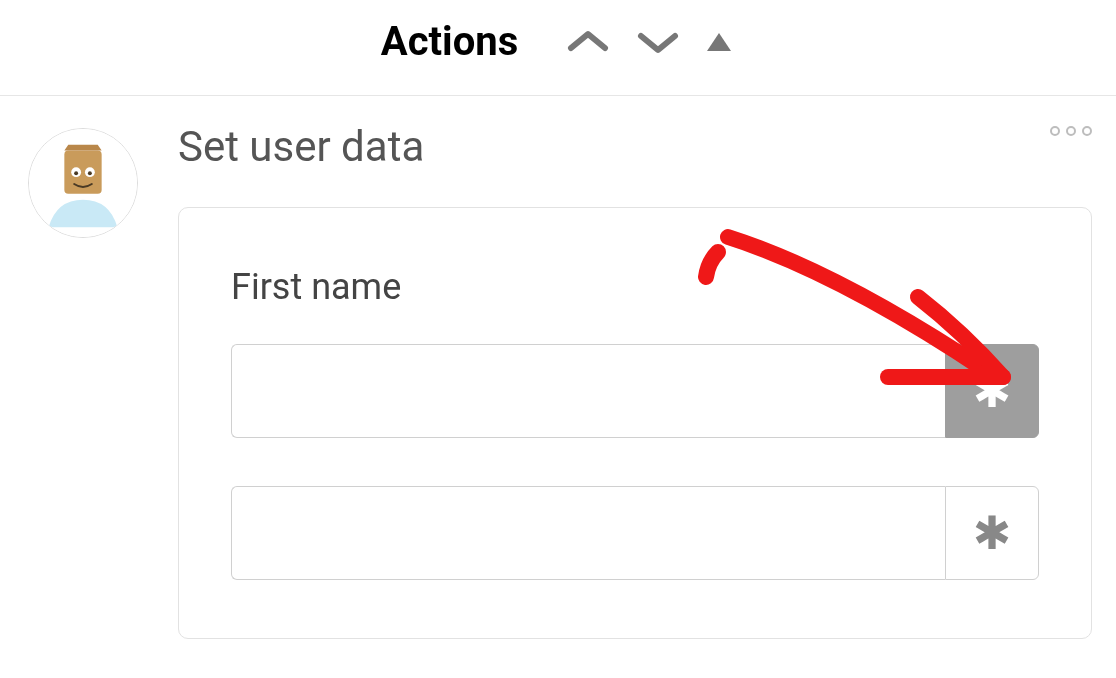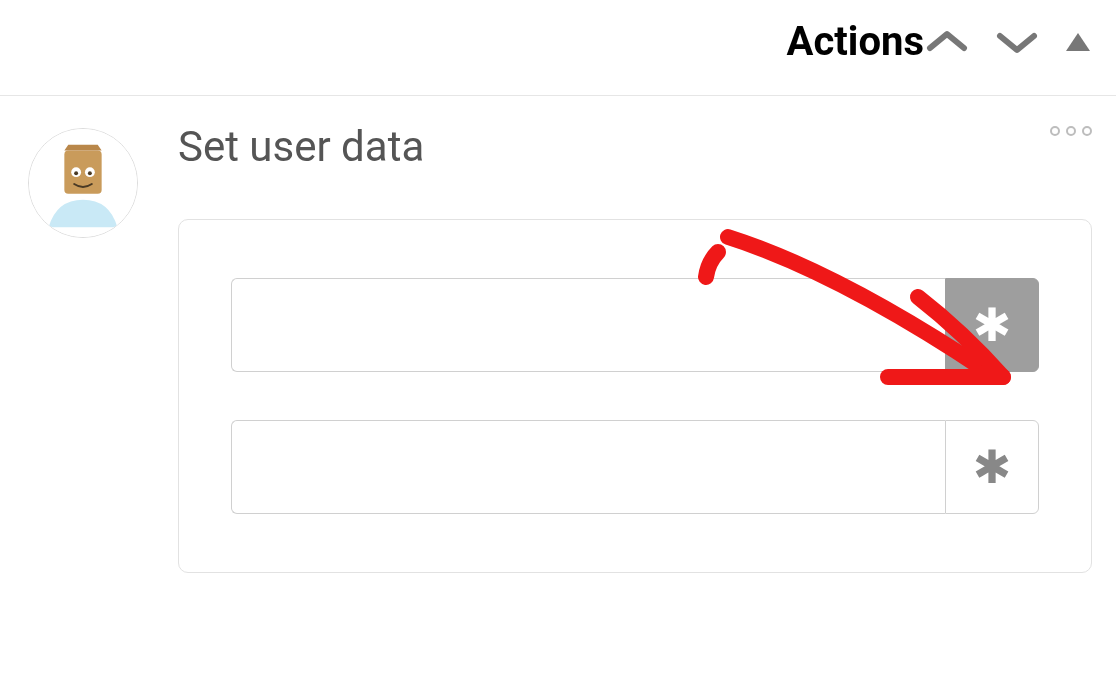--- a/index.html
+++ b/index.html
@@ -7,23 +7,24 @@
     width: 1116px;
     height: 678px;
     font-family: -apple-system, BlinkMacSystemFont, "Segoe UI", Roboto, Helvetica, Arial, sans-serif;
     background: #fff;
     color: #222;
     overflow: hidden;
   }
   .header {
     display: flex;
     align-items: center;
-    justify-content: flex-end;
+    justify-content: center;
     padding: 18px 24px 30px 22px;
     border-bottom: 1px solid #e6e6e6;
+    gap: 47px;
   }
   .header-title {
     font-size: 40px;
     font-weight: 700;
     color: #000;
   }
   .nav-controls {
     display: flex;
     align-items: center;
     gap: 24px;
@@ -52,21 +53,21 @@
   }
 
   .main-col {
     flex: 1 1 auto;
     position: relative;
   }
   .action-title-row {
     display: flex;
     align-items: flex-start;
     justify-content: space-between;
-    margin-bottom: 48px;
+    margin-bottom: 36px;
   }
   .action-title {
     font-size: 42px;
     font-weight: 400;
     color: #555;
   }
   .more-dots {
     display: flex;
     gap: 6px;
     padding-top: 4px;
@@ -184,20 +185,21 @@
       <div class="more-dots">
         <span></span>
         <span></span>
         <span></span>
       </div>
     </div>
 
     <div class="card">
 
       <div class="field">
+        <div class="field-label">First name</div>
         <div class="input-row">
           <input class="text-input" type="text" value="" style="">
           <div class="asterisk-btn active">✱</div>
         </div>
       </div>
 
       <div class="field" style="margin-bottom:0">
         <div class="input-row">
           <input class="text-input" type="text" value="" style="">
           <div class="asterisk-btn inactive">✱</div>

